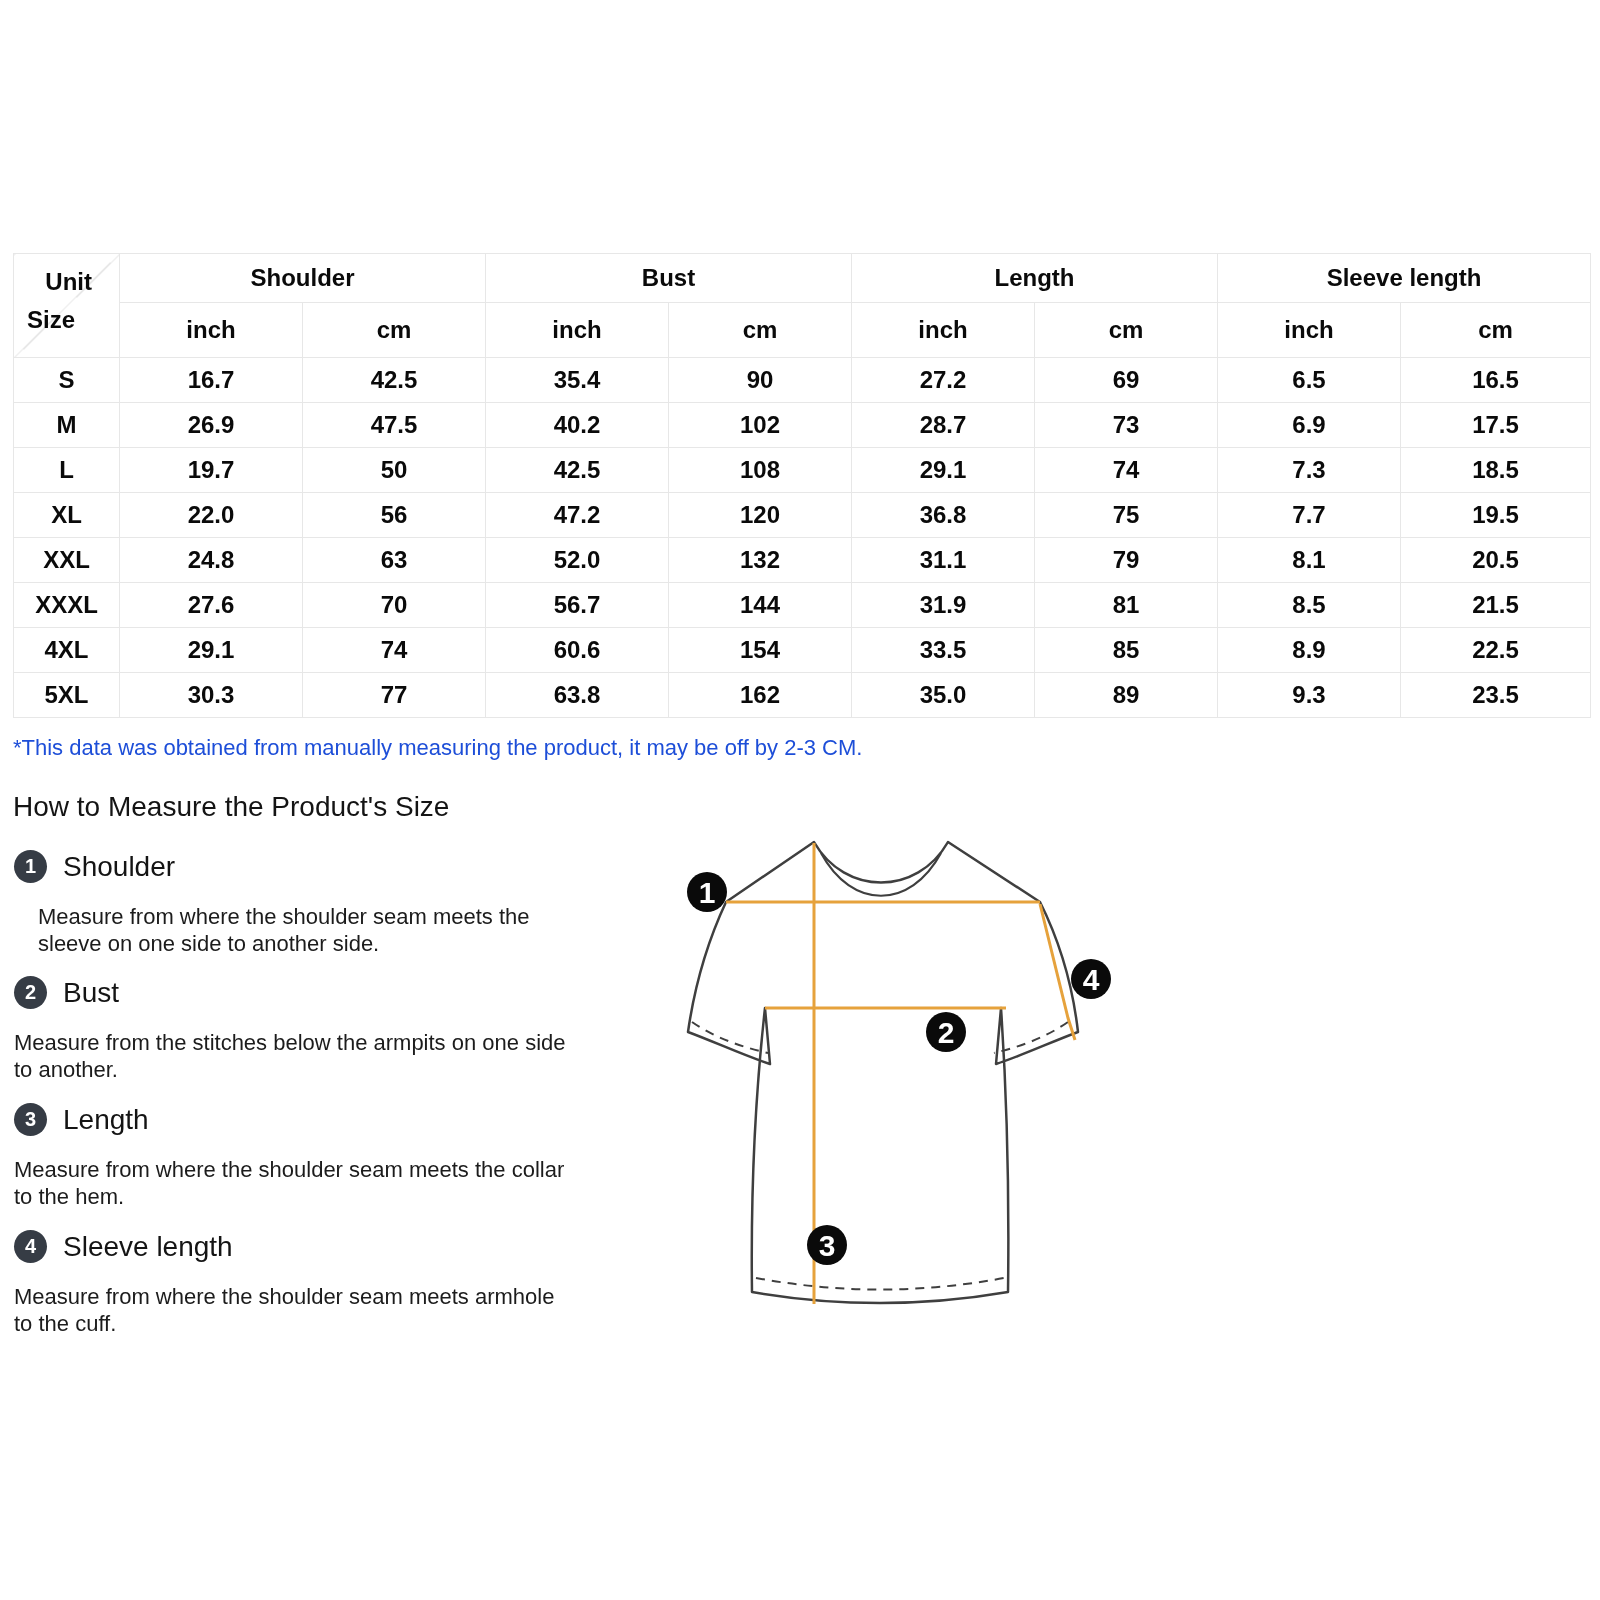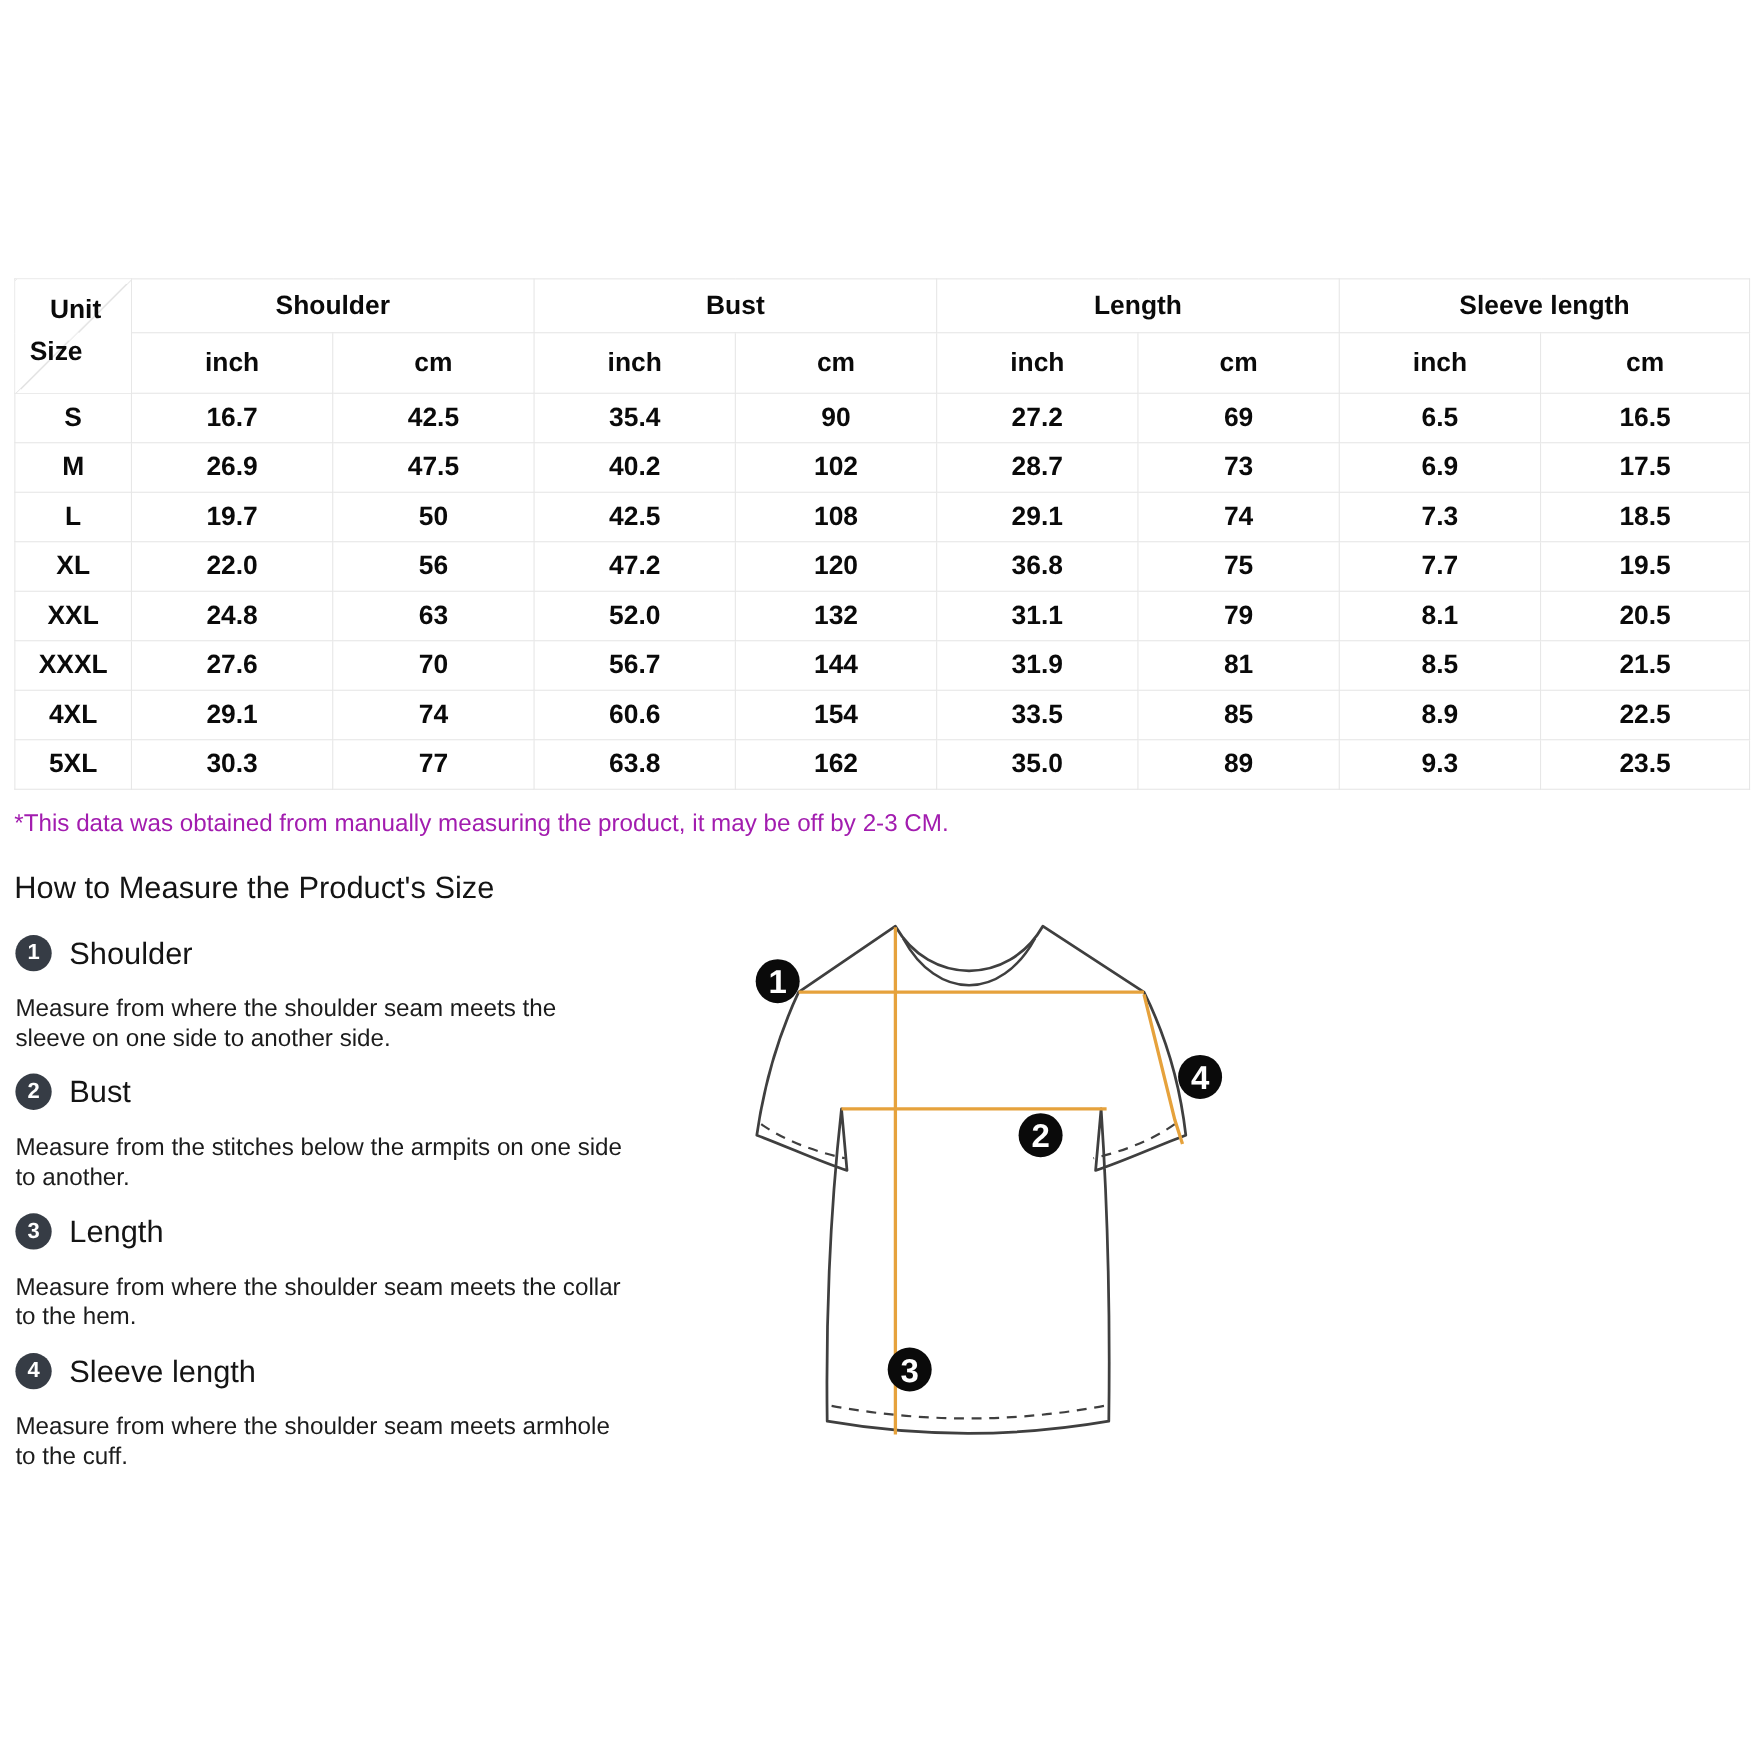--- a/index.html
+++ b/index.html
@@ -10,31 +10,31 @@
   .size-table td,.size-table th{border:1px solid #e7e7e7;text-align:center;vertical-align:middle;
     font-weight:bold;font-size:24px;color:#0a0a0a;padding:0;background:#fff;}
   .size-table tr.group-row{height:49px;}
   .size-table tr.unit-row{height:55px;}
   .size-table tr.data-row{height:45px;}
   td.corner{position:relative;background-image:linear-gradient(to bottom right,transparent 49.6%,#e0e0e0 49.6%,#e0e0e0 50.4%,transparent 50.4%);}
   td.corner .unit{position:absolute;top:14px;right:27px;font-weight:bold;}
   td.corner .size{position:absolute;bottom:23px;left:13px;font-weight:bold;}
 
   
-  .footnote{position:absolute;left:13px;top:735px;font-size:22px;font-weight:400;color:#a21caf;}
+  .footnote{position:absolute;left:13px;top:735px;font-size:22px;font-weight:400;color:#1d4ed8;}
   .guide-heading{position:absolute;left:13px;top:791px;font-size:28px;font-weight:400;color:#141414;}
 
   
   .g-item{position:absolute;left:14px;display:flex;align-items:center;gap:16px;}
   .g-badge{width:33px;height:33px;border-radius:50%;background:#363c45;color:#fff;
     font-size:20px;font-weight:bold;display:flex;align-items:center;justify-content:center;flex:0 0 33px;}
   .g-title{font-size:28px;font-weight:400;color:#141414;}
   .g-desc{position:absolute;left:14px;width:552px;font-size:22px;line-height:27px;font-weight:400;color:#1c1c1c;}
 
-  #item1{top:850px;} #desc1{top:903px;}
+  #item1{top:850px;} #desc1{top:903px;margin-left:24px;}
   #item2{top:976px;} #desc2{top:1029px;}
   #item3{top:1103px;} #desc3{top:1156px;}
   #item4{top:1230px;} #desc4{top:1283px;}
 
   
   .diagram{position:absolute;left:600px;top:780px;width:560px;height:560px;}
   .outline{fill:#ffffff;stroke:#3f3f3f;stroke-width:2.5;stroke-linejoin:round;}
   .thin{fill:none;stroke:#3f3f3f;stroke-width:2.2;}
   .dashed{fill:none;stroke:#3f3f3f;stroke-width:2;stroke-dasharray:9 7;}
   .measure{fill:none;stroke:#e6a23c;stroke-width:3;}

